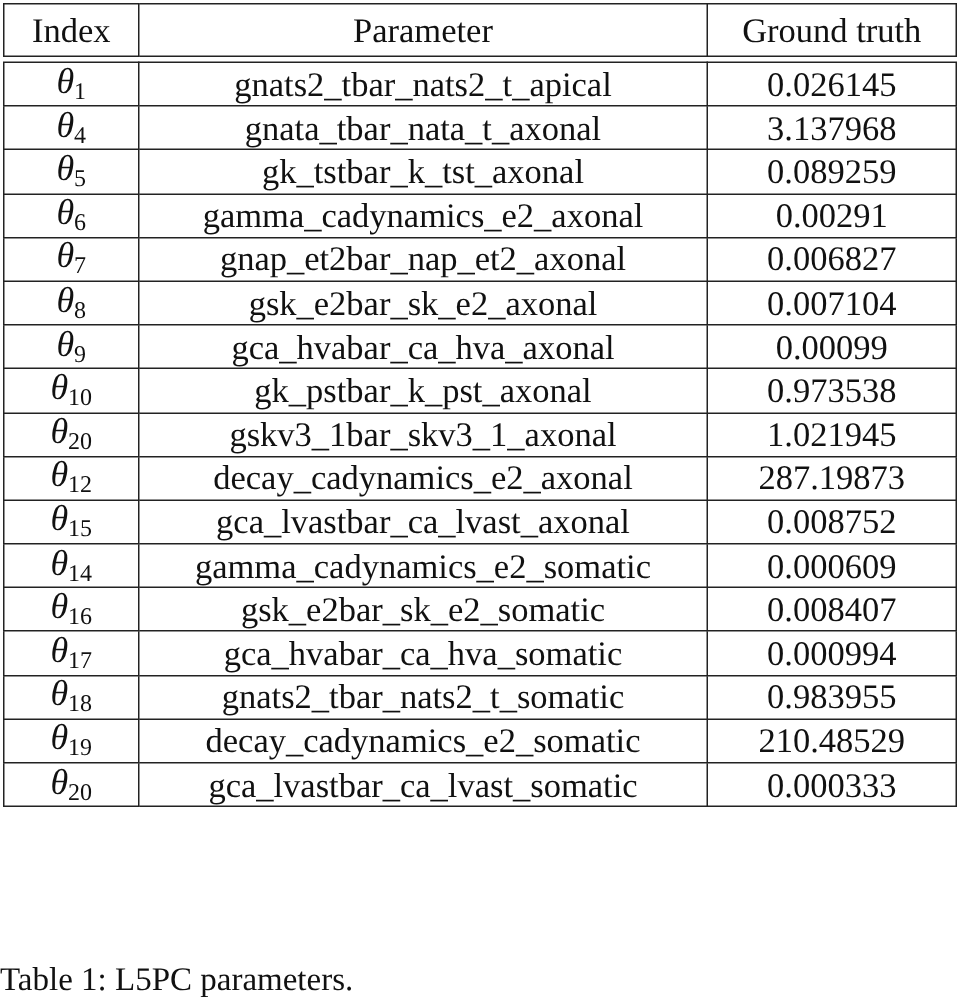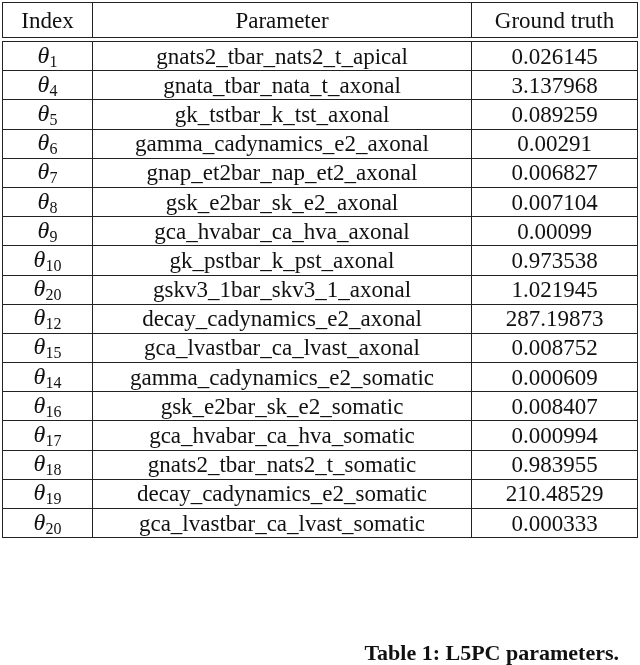--- a/index.html
+++ b/index.html
@@ -8,21 +8,21 @@
   .table-wrap { position:absolute; left:2px; top:2px; width:635px; }
   table { border-collapse:collapse; width:635px; table-layout:fixed; }
   td, th { border:1.5px solid #222; text-align:center; font-weight:normal;
            font-size:23px; padding:0; line-height:1; }
   th { height:34px; }
   td { height:28.2px; }
   col.c1 { width:90px; } col.c2 { width:379px; } col.c3 { width:166px; }
   .gap td { border-left:none; border-right:none; height:3px; border-top:1.5px solid #222; border-bottom:1.5px solid #222; }
   .theta { font-style:italic; font-size:24px; }
   .theta sub { font-style:normal; font-size:16px; vertical-align:-4px; }
-  .caption { position:absolute; top:640px; left:0; width:619px; text-align:right; font-size:22px;font-weight:bold; }
+  .caption { position:absolute; top:640px; left:0; width:619px; text-align:left; font-size:22px; }
 </style>
 </head>
 <body>
 
 <div class="table-wrap">
   <table>
     <colgroup>
         <col class="c1">
         <col class="c2">
         <col class="c3">

